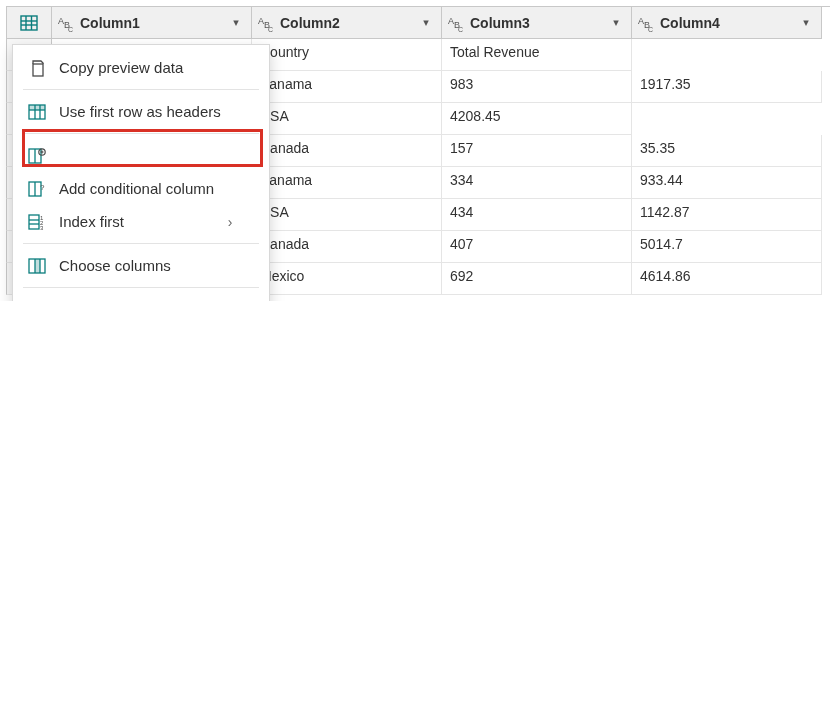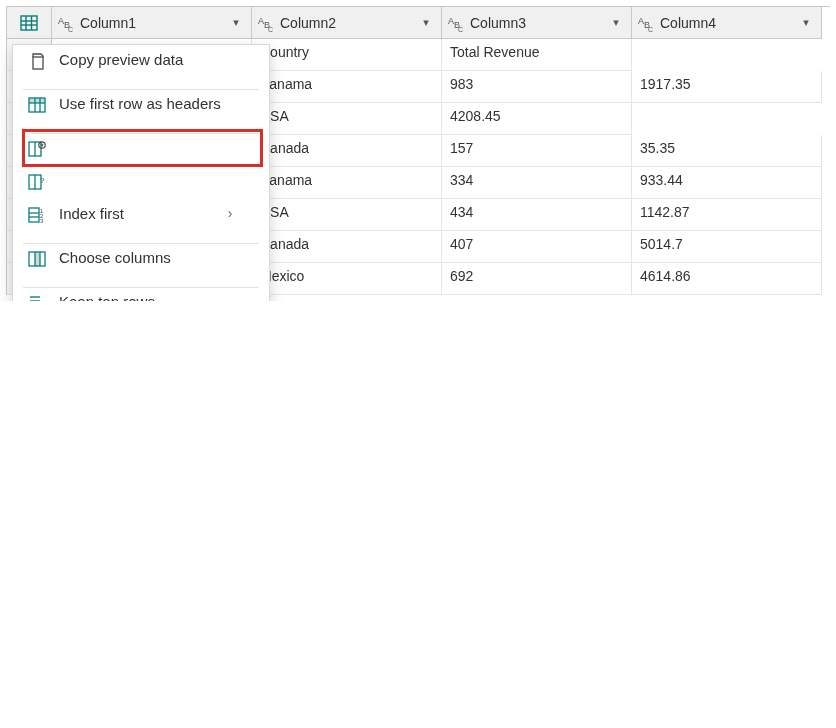--- a/index.html
+++ b/index.html
@@ -36,21 +36,21 @@
     .col {
       width: 190px;
     }
     .col.wide { width: 200px; }
     .gridicon, .abcicon {
       width: 20px; height: 20px;
       display: inline-block;
       flex: none;
     }
     .abcicon { margin-left: 4px; margin-right: 4px; }
-    .hcell .label { flex: 1; }
+    .hcell .label { flex: 1; font-weight: bold; }
     .drop {
       width: 26px; height: 26px;
       display: flex; align-items: center; justify-content: center;
       margin-right: 2px;
       color: #555;
     }
     .drop::before { content: "▾"; font-size: 11px; }
     .data-row {
       display: flex;
       height: 32px;
@@ -78,21 +78,21 @@
       top: 38px;
       width: 258px;
       background: #fff;
       border: 1px solid #d8d8d8;
       box-shadow: 0 6px 14px rgba(0,0,0,0.18);
       padding: 6px 0 10px;
       z-index: 10;
     }
     .mi {
       display: flex;
-      align-items: flex-start;
+      align-items: center;
       height: 33px;
       padding: 0 32px 0 14px;
       gap: 12px;
       cursor: default;
       position: relative;
     }
     .mi .ico { width: 20px; height: 20px; flex: none; }
     .mi .txt { flex: 1; font-size: 15px; }
     .mi .arrow { width: 14px; text-align: center; color: #666; }
     .sep {
@@ -278,20 +278,21 @@
     <div class="mi">
       <span class="ico">
           <svg viewBox="0 0 20 20">
             <g fill="none" stroke="#0a7d7d" stroke-width="1.3">
               <rect x="2" y="3" width="12" height="14"></rect>
               <line x1="8" y1="3" x2="8" y2="17"></line>
             </g>
             <text x="13" y="11" font-size="8" fill="#4a4a4a">?</text>
           </svg>
         </span>
+      <span class="txt">Add conditional column</span>
     </div>
 
     <div class="mi">
       <span class="ico">
           <svg viewBox="0 0 20 20">
             <g fill="none" stroke="#0a7d7d" stroke-width="1.3">
               <rect x="2" y="3" width="10" height="14"></rect>
               <line x1="2" y1="8" x2="12" y2="8"></line>
               <line x1="2" y1="12" x2="12" y2="12"></line>
             </g>

